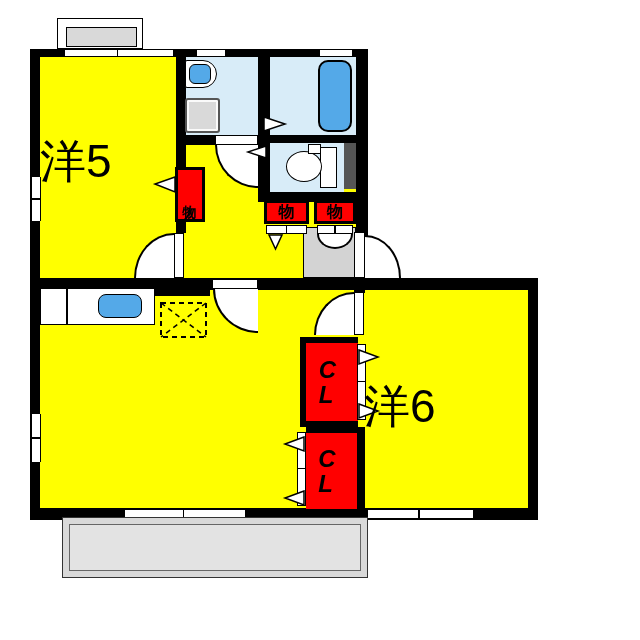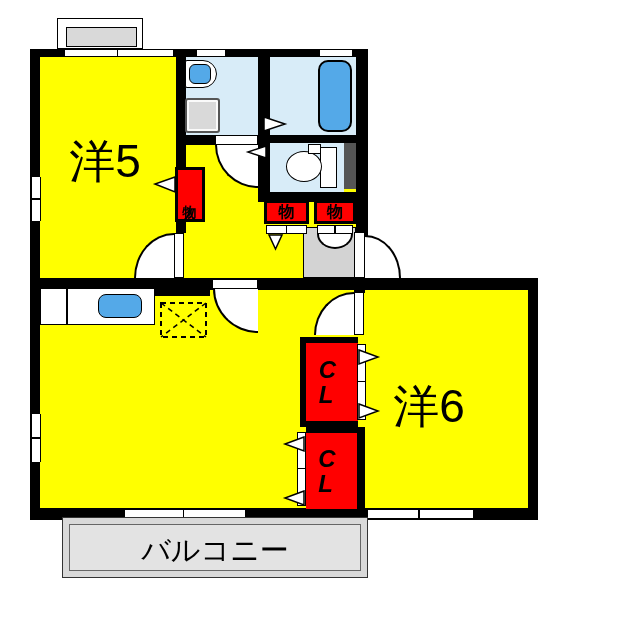--- a/index.html
+++ b/index.html
@@ -14,21 +14,21 @@
   .tick-v{position:absolute;left:48%;top:0;bottom:0;width:1.5px;background:#000;}
   .tick-h{position:absolute;top:48%;left:0;right:0;height:1.5px;background:#000;}
   .leaf{position:absolute;background:#fff;border:1.5px solid #000;box-sizing:border-box;}
   .arc{position:absolute;background:#fff;box-sizing:border-box;}
   .arc-tl{border-top:2px solid #000;border-left:2px solid #000;border-radius:100% 0 0 0;}
   .arc-tr{border-top:2px solid #000;border-right:2px solid #000;border-radius:0 100% 0 0;}
   .arc-bl{border-bottom:2px solid #000;border-left:2px solid #000;border-radius:0 0 0 100%;}
   .arc-br{border-bottom:2px solid #000;border-right:2px solid #000;border-radius:0 0 100% 0;}
   .closet{position:absolute;background:#ff0000;display:flex;align-items:center;justify-content:center;box-sizing:border-box;}
   .closet-label{color:#000;font-weight:600;}
-  .lbl{position:absolute;color:#000;text-align:center;white-space:nowrap;}
+  .lbl{position:absolute;color:#000;white-space:nowrap;}
   .stack{width:1.1em;word-break:break-all;white-space:normal;line-height:1.05;font-style:italic;}
   .vert{writing-mode:vertical-rl;text-orientation:upright;letter-spacing:1px;}
   svg.abs{position:absolute;overflow:visible;}
 </style>
 </head>
 <body>
 
 <div id="stage">
 
   <div class="floor-y" style="left:40px;top:57px;width:318px;height:221px;"></div>
@@ -164,17 +164,16 @@
     </svg>
   <svg class="abs" style="left:284px;top:490px;" width="21" height="16">
       <polygon points="20,1 1,8 20,15" fill="#fff" stroke="#000" stroke-width="1.5"></polygon>
     </svg>
 
   <div class="abs" style="left:62px;top:517px;width:306px;height:61px;background:#d9d9d9;border:1.5px solid #333;">
     <div class="abs" style="left:6px;top:6px;right:6px;bottom:6px;background:#e3e3e3;border:1px solid #666;"></div>
   </div>
 
   <div class="lbl" style="left:40px;top:131px;width:130px;font-size:46px;font-weight:500;">洋5</div>
-  <div class="lbl" style="left:349px;top:376px;width:160px;font-size:46px;font-weight:500;">洋6</div>
-  <div class="lbl" style="left:90px;top:531px;width:250px;font-size:29px;font-weight:500;z-index:5;">バルコニー</div>
+  <div class="lbl" style="left:364px;top:376px;width:160px;font-size:46px;font-weight:500;">洋6</div>
 
 
 </div>
 
 </body></html>

